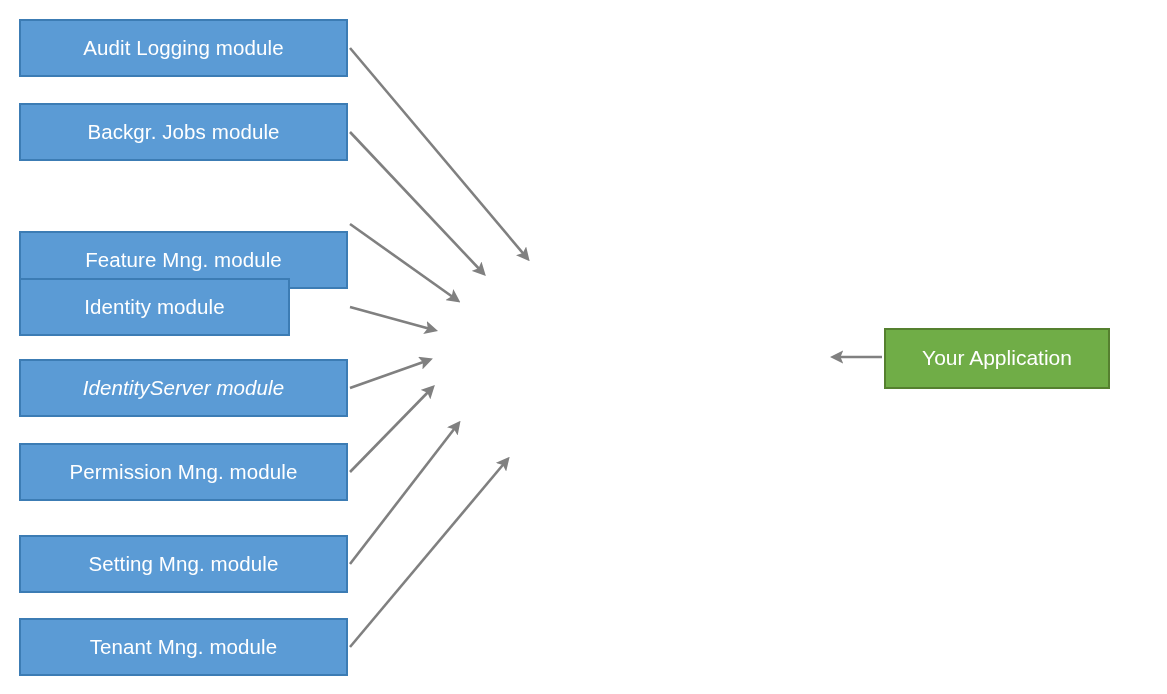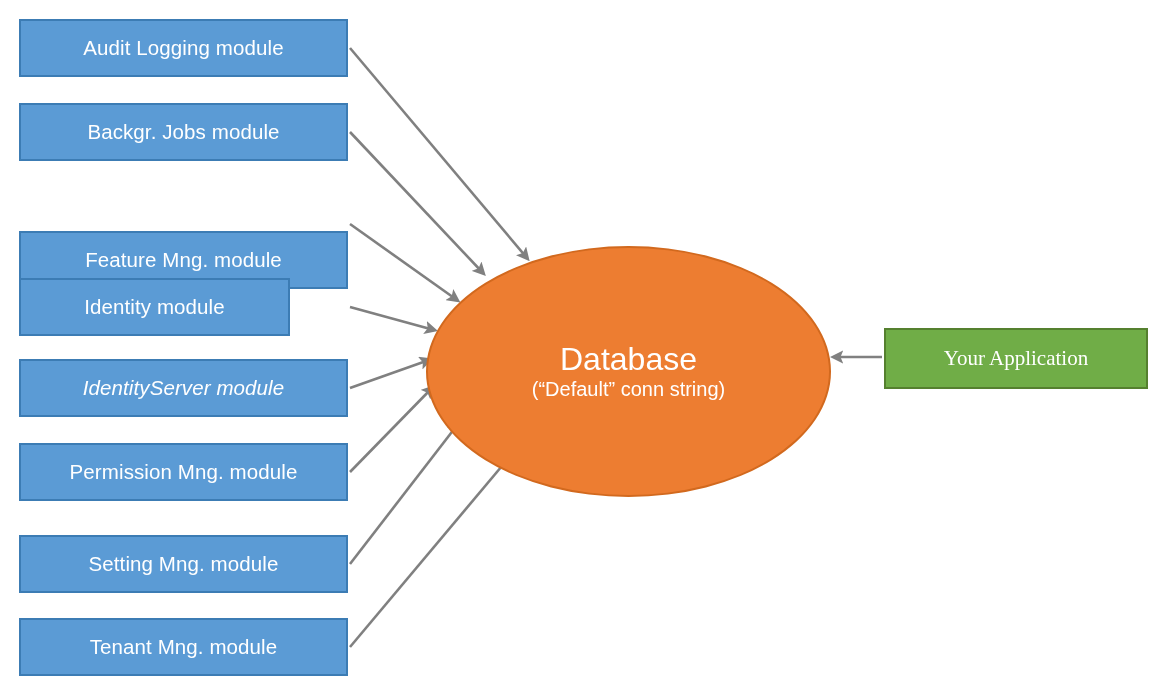--- a/index.html
+++ b/index.html
@@ -107,22 +107,18 @@
         <span>Permission Mng. module</span>
       </div>
       <div class="node module-box" style="left: 19px; top: 535px; width: 329px; height: 58px;">
         <span>Setting Mng. module</span>
       </div>
       <div class="node module-box" style="left: 19px; top: 618px; width: 329px; height: 58px;">
         <span>Tenant Mng. module</span>
       </div>
     </div>
 
-  <div class="node db-ellipse" id="db-node" style="left: 426px; top: 246px; width: 405px; height: 251px;">
-    <div class="db-title">Database</div>
-    <div class="db-subtitle">(“Default” conn string)</div>
-  </div>
 
-  <div class="node app-box" id="app-node" style="left: 884px; top: 328px; width: 264px; height: 61px; font-family: Liberation Serif, serif;">
+  <div class="node app-box" id="app-node" style="left: 884px; top: 328px; width: 226px; height: 61px;">
     <span>Your Application</span>
   </div>
 
 </div>
 
 </body></html>

